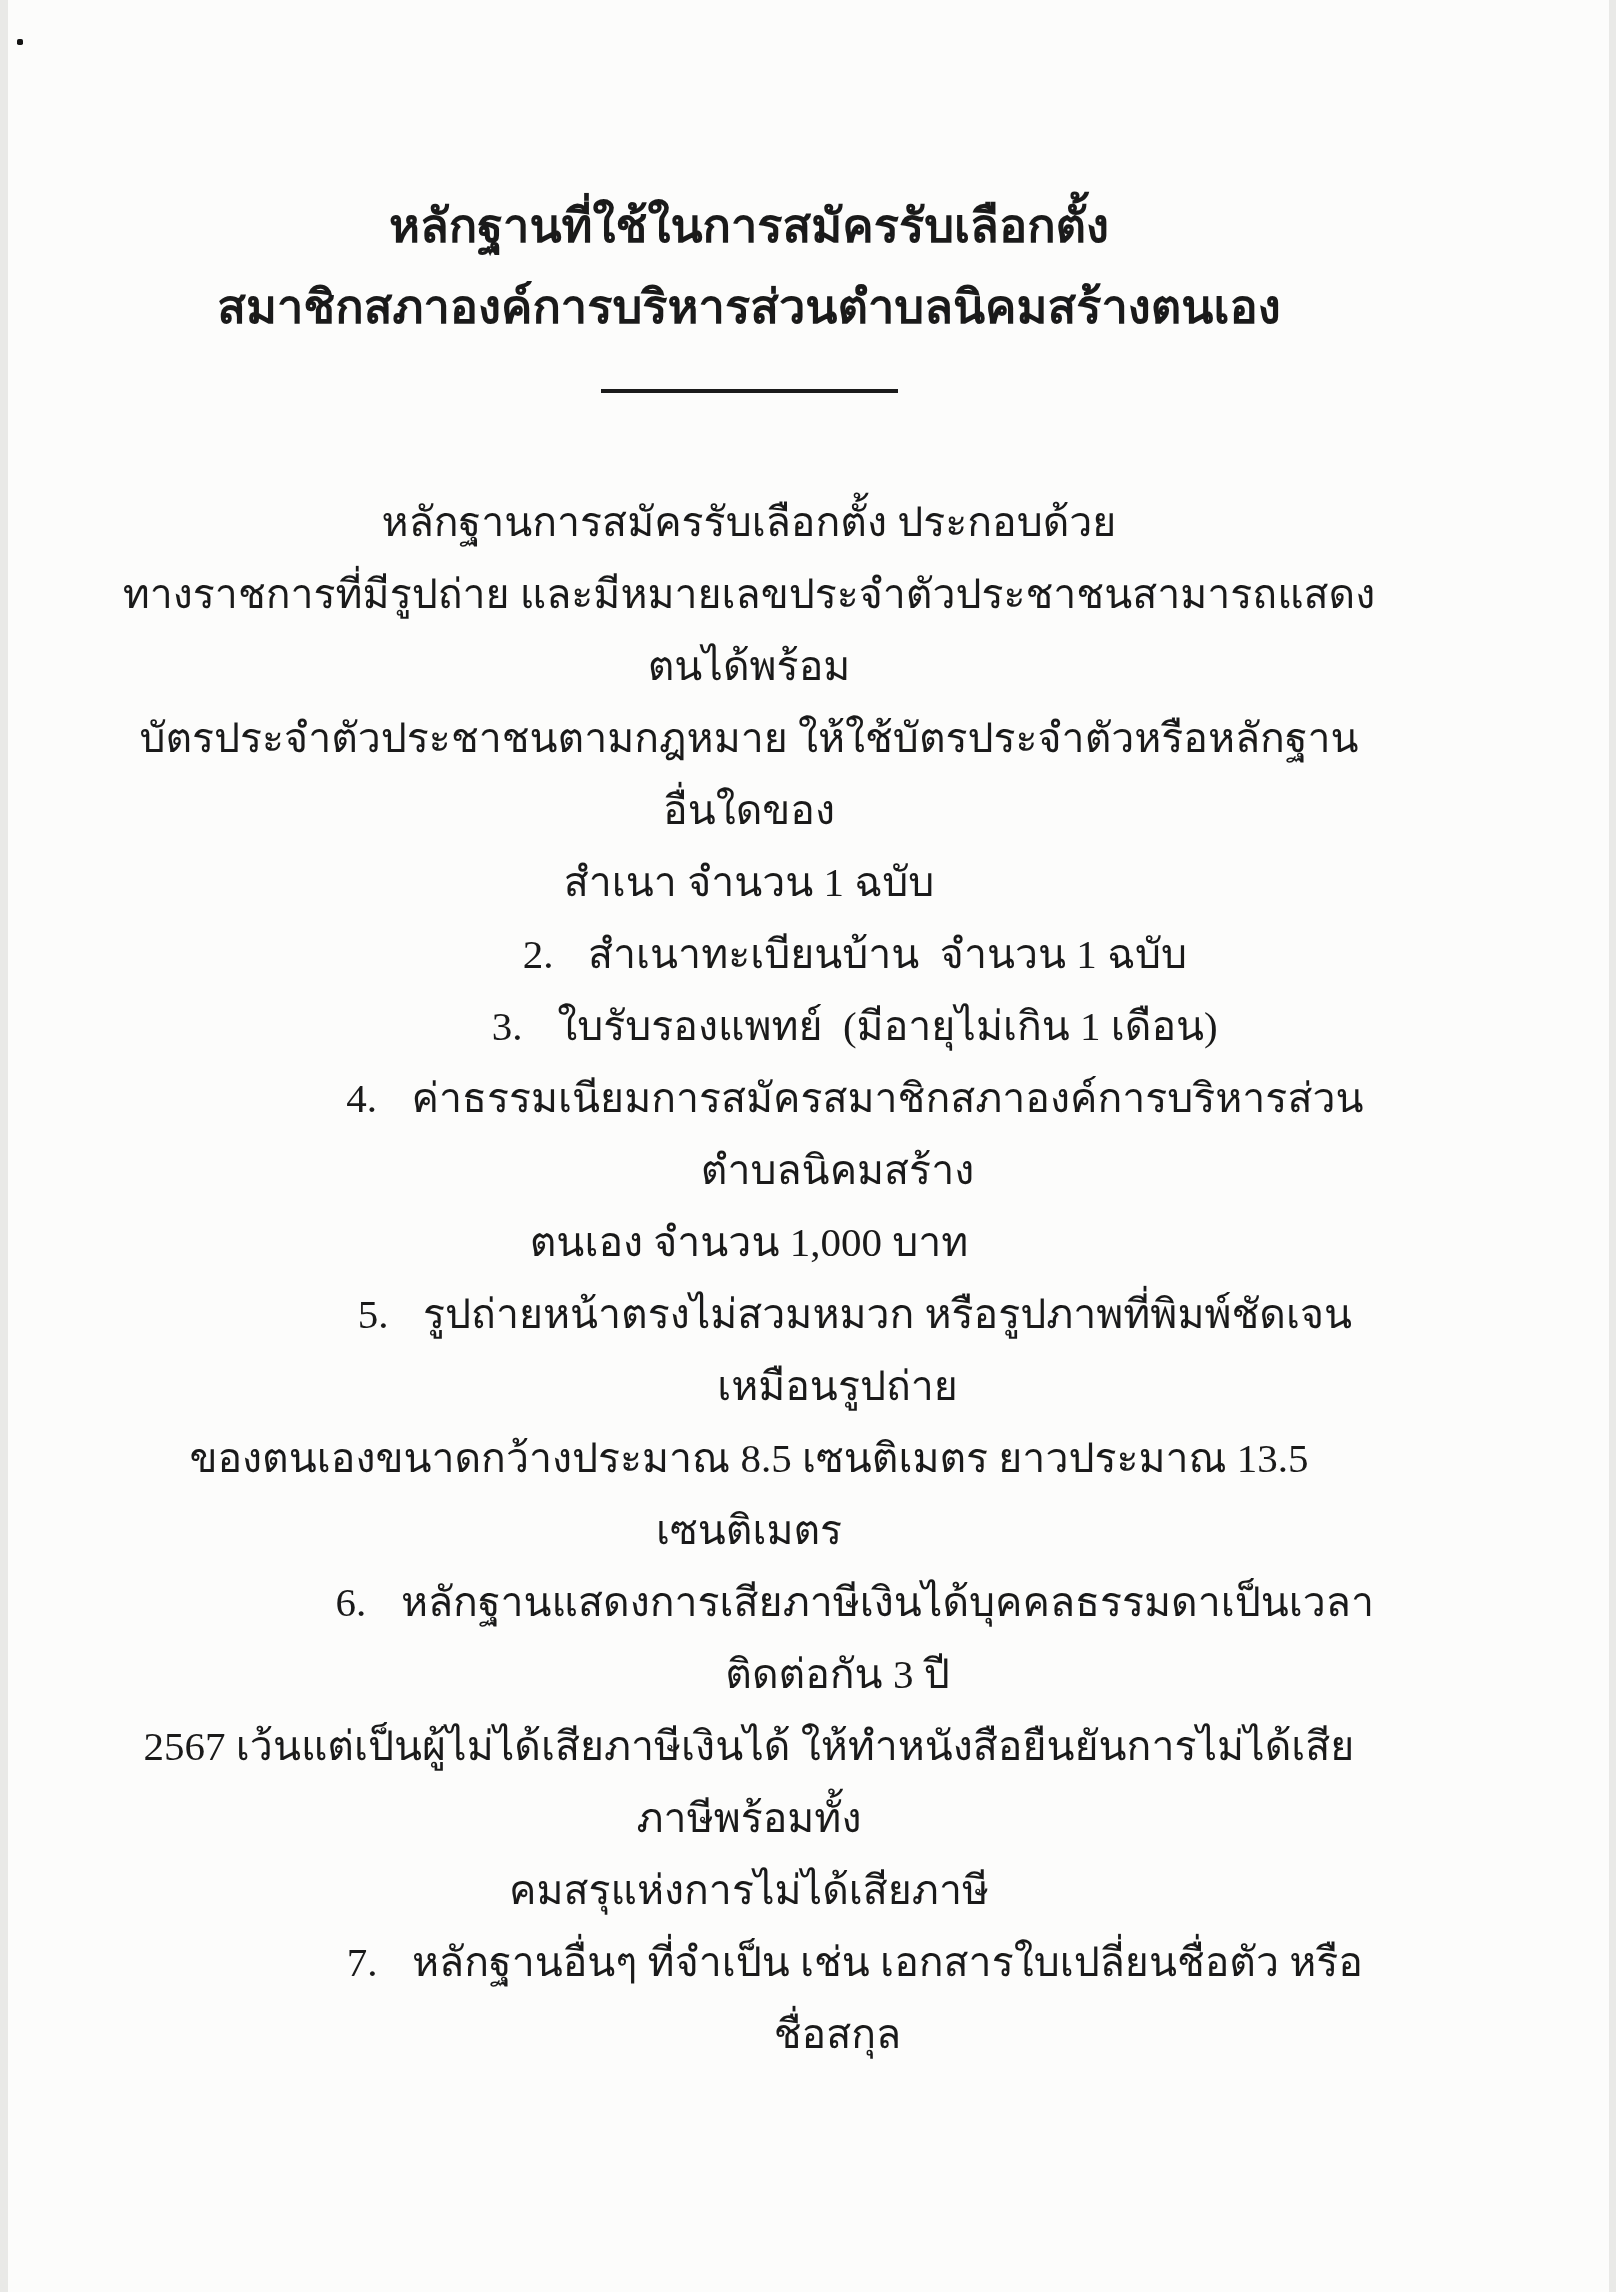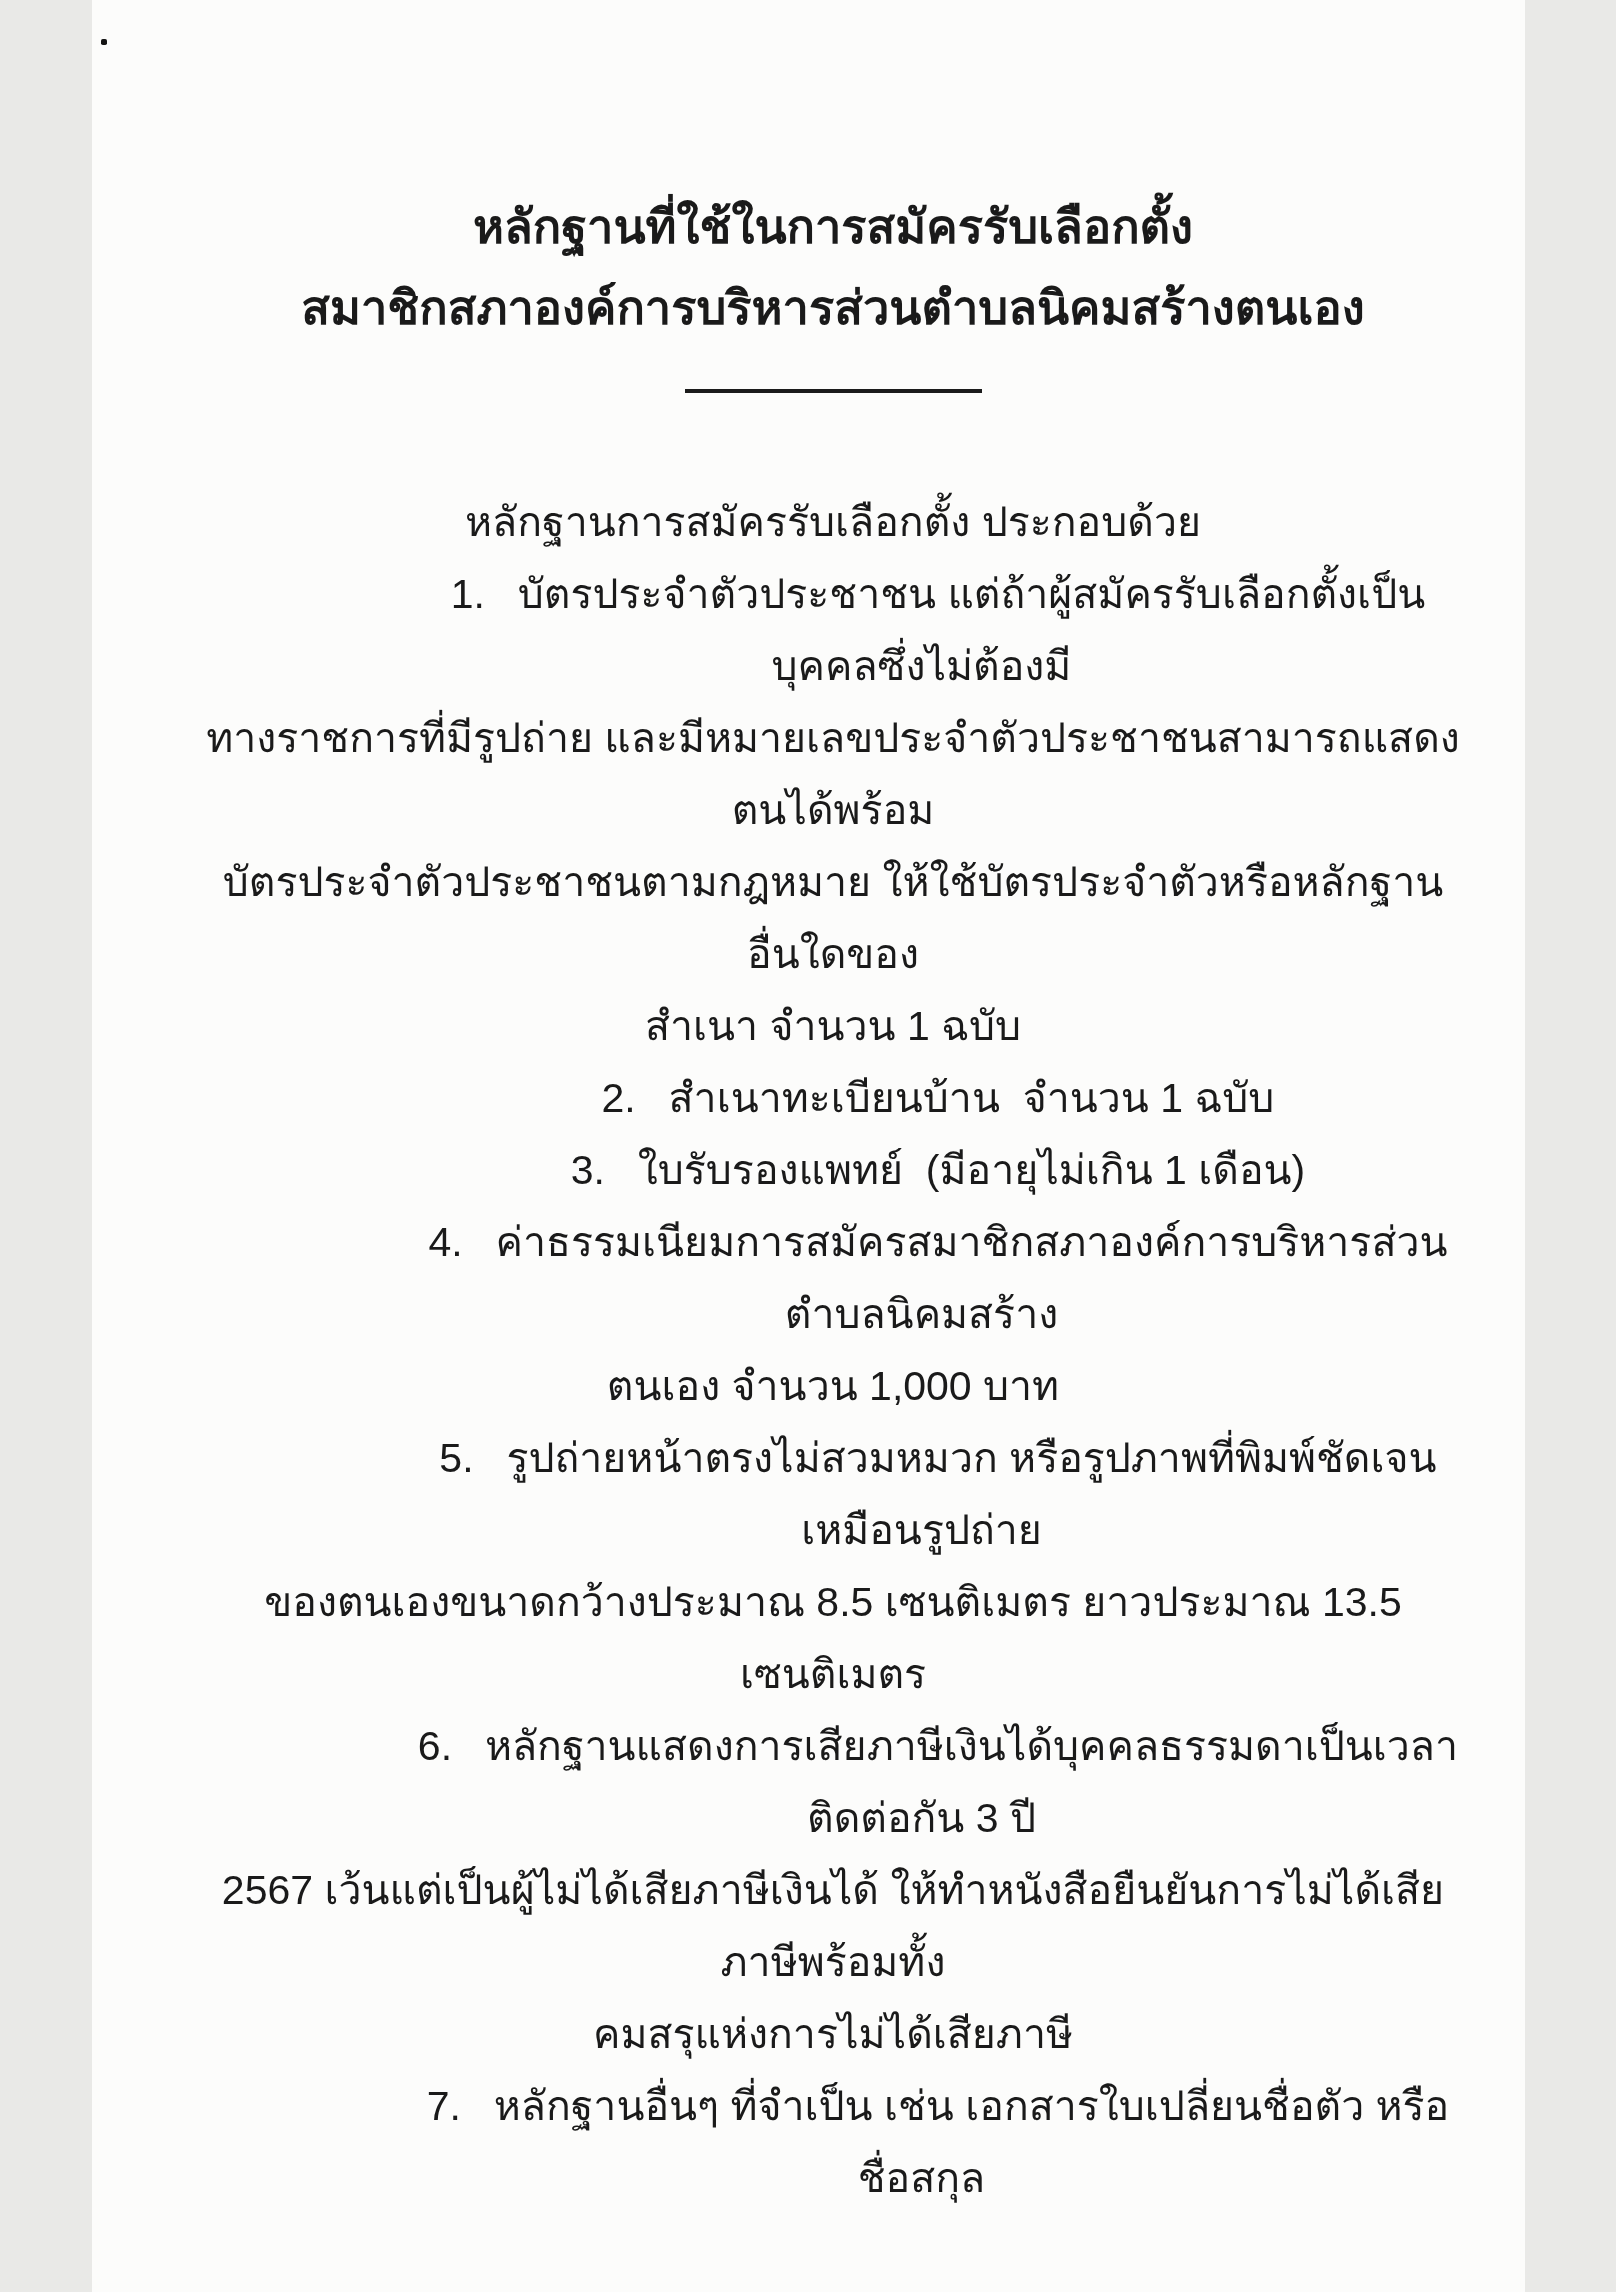--- a/index.html
+++ b/index.html
@@ -1,23 +1,23 @@
 <!DOCTYPE html>
 <html style="font-size:14.3px"><head>
 <meta charset="utf-8">
 <style>
   html, body { margin: 0; padding: 0; background: #e9e9e7; }
   .page {
     position: relative;
-    width: 1433px;
+    width: 1601px;
     height: 2293px;
     margin: 0 auto;
     background: #fcfcfb;
     overflow: hidden;
-    font-family: Liberation Sans, sans-serif;
+    font-family: Liberation Serif, serif;
     color: #1a1a1a;
   }
   
   .speck {
     position: absolute;
     left: 9px; top: 39px;
     width: 6.3px; height: 6.3px;
     background: #141414;
     border-radius: 1.8px;
   }
@@ -63,21 +63,20 @@
       <div class="title-line">สมาชิกสภาองค์การบริหารส่วนตำบลนิคมสร้างตนเอง</div>
     </div>
 
     <div class="divider"></div>
 
     <div class="body">
 
       <div class="line">หลักฐานการสมัครรับเลือกตั้ง ประกอบด้วย</div>
 
       <div>
-        <div class="line first"><span class="num">1.</span><span>บัตรประจำตัวประชาชน แต่ถ้าผู้สมัครรับเลือกตั้งเป็นบุคคลซึ่งไม่ต้องมี</span></div>
         <div class="line">ทางราชการที่มีรูปถ่าย และมีหมายเลขประจำตัวประชาชนสามารถแสดงตนได้พร้อม</div>
         <div class="line">บัตรประจำตัวประชาชนตามกฎหมาย ให้ใช้บัตรประจำตัวหรือหลักฐานอื่นใดของ</div>
         <div class="line">สำเนา จำนวน 1 ฉบับ</div>
       </div>
 
       <div>
         <div class="line first"><span class="num">2.</span><span>สำเนาทะเบียนบ้าน  จำนวน 1 ฉบับ</span></div>
       </div>
 
       <div>

